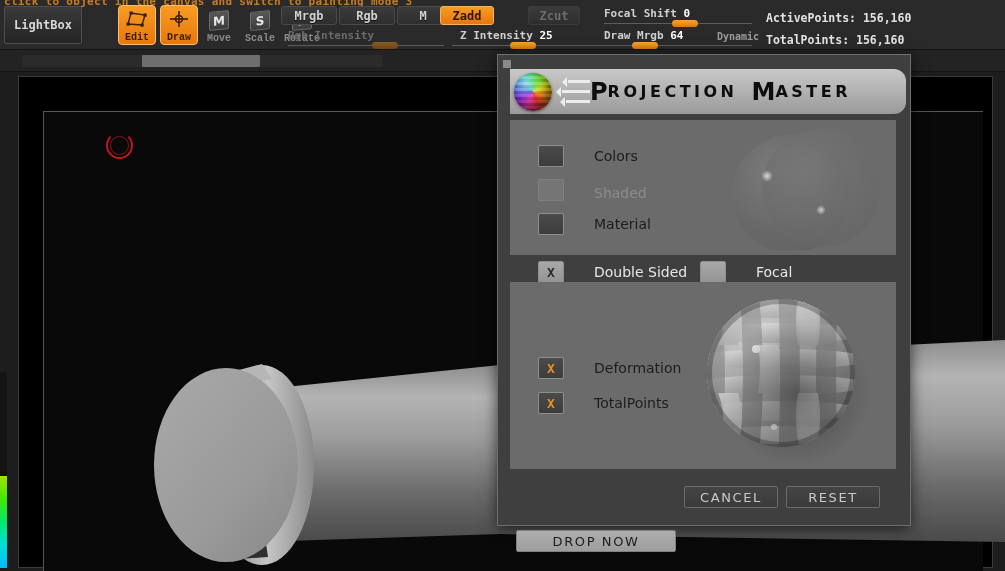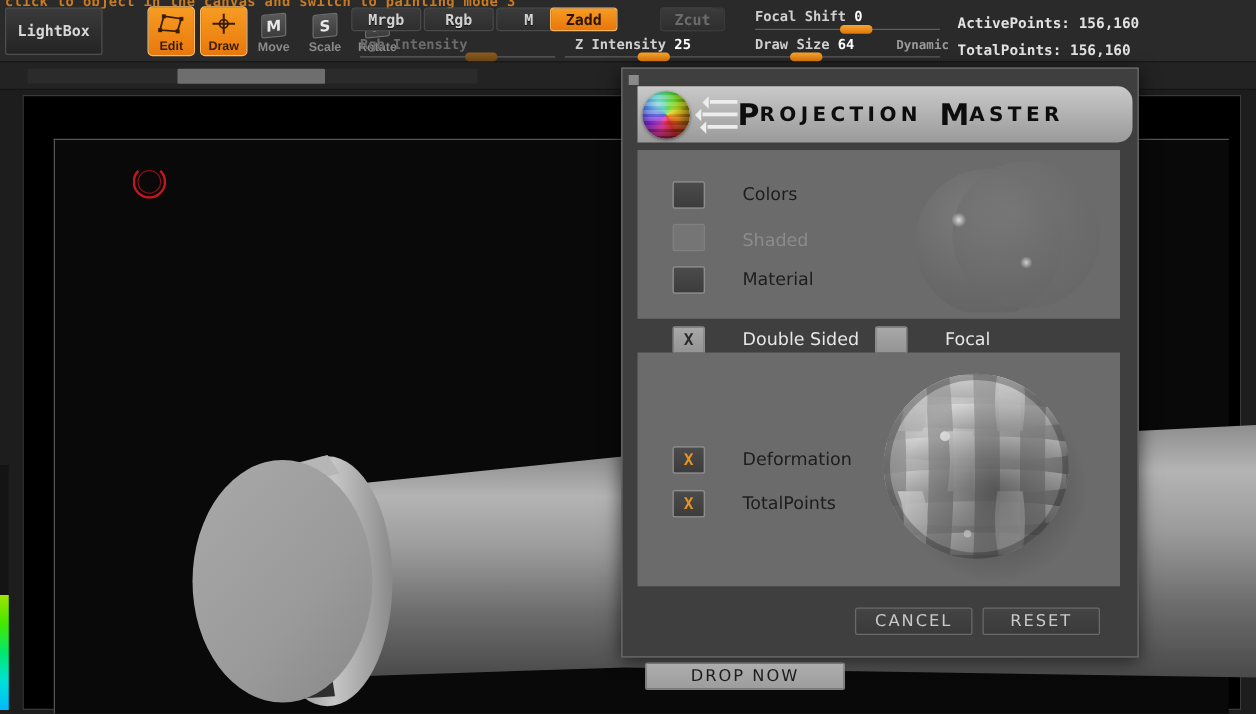--- a/index.html
+++ b/index.html
@@ -40,21 +40,21 @@
     border-color: #f7b35c; color: #2d1600; text-shadow: none;
   }
 
   
   .mode-btn {
     position: absolute; width: 38px; height: 40px; top: 5px;
     border-radius: 4px; display: flex; flex-direction: column;
     align-items: center; justify-content: flex-end; padding-bottom: 1px;
   }
   .mode-btn .cap { font-size: 10px; font-weight: bold; line-height: 11px;
-                   font-family: Liberation Sans, sans-serif; }
+                   font-family: Liberation Mono, monospace; }
   .mode-btn.on { background: linear-gradient(#f79c22,#e8780d); border:1px solid #fbbd6a; }
   .mode-btn.on .cap { color:#3a1c00; }
   .mode-btn.off { background: transparent; border: none; }
   .mode-btn.off .cap { color:#8a8a8a; }
   .glyph { width: 26px; height: 24px; position: relative; }
 
   
   .card {
     position:absolute; left:3px; top:2px; width:20px; height:19px;
     background: linear-gradient(#585858,#3c3c3c);
@@ -356,21 +356,21 @@
       <span class="lbl">
         <span>Focal Shift</span>
         <span class="num">0</span>
       </span>
       <span class="track"></span>
       <span class="knob" style="left:68px;"></span>
     </div>
 
     <div class="slider" style="left:604px; top:30px; width:148px;">
       <span class="lbl">
-        <span>Draw Size</span>
+        <span>Draw Mrgb</span>
         <span class="num">64</span>
       </span>
       <span class="track"></span>
       <span class="knob" style="left:28px;"></span>
     </div>
 
     <span class="tag" style="left:717px; top:31px;">Dynamic</span>
 
     <span class="stat" style="left:766px; top:11px;">ActivePoints: 156,160</span>
     <span class="stat" style="left:766px; top:33px;">TotalPoints: 156,160</span>

